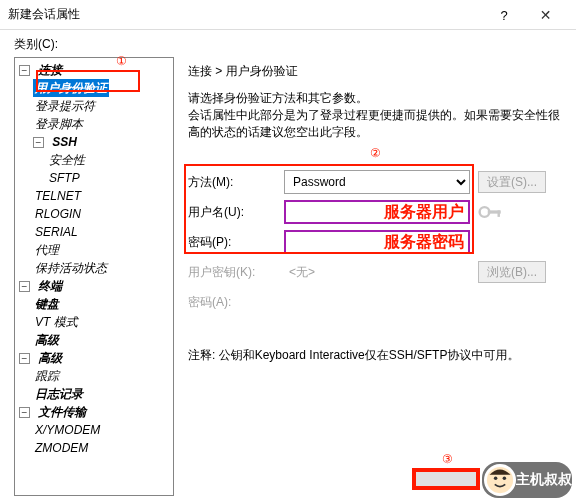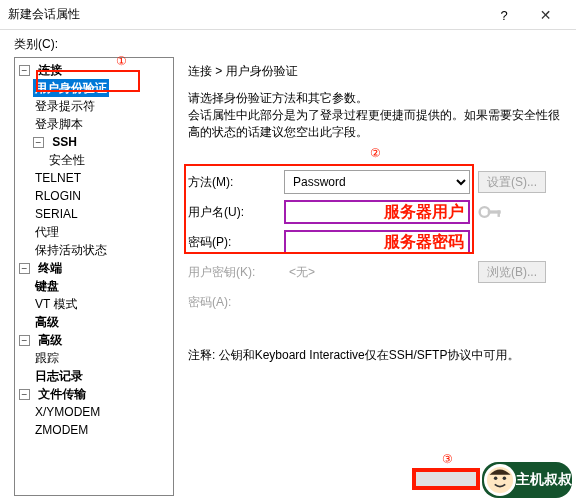--- a/index.html
+++ b/index.html
@@ -57,21 +57,21 @@
     width: 11px; height: 11px;
     border: 1px solid #888;
     text-align: center;
     line-height: 9px;
     font-size: 10px;
     margin-right: 3px;
     vertical-align: 0px;
     color: #333;
     cursor: pointer;
   }
-  .node-label { padding: 0 2px; display: inline-block; }
+  .node-label { padding: 0 2px; display: inline-block; font-style: italic; }
   .node-sel {
     background: #0078d7;
     color: #fff;
   }
   .bold { font-weight: 700; }
   .red-box-1 {
     position: absolute;
     border: 2px solid #ff1a00;
     pointer-events: none;
   }
@@ -157,21 +157,21 @@
     border: 4px solid #ff1a00;
     background: #e1e1e1;
     cursor: pointer;
   }
   .logo {
     position: absolute;
     right: 4px;
     bottom: 2px;
     width: 90px;
     height: 36px;
-    background: #14532d;
+    background: #737373;
     border-radius: 16px;
     display: flex;
     align-items: center;
     color: #fff;
     font-size: 14px;
     font-weight: 700;
     padding-left: 34px;
   }
   .logo .face {
     position: absolute;
@@ -216,20 +216,21 @@
           <span class="node-label bold">连接</span>
           <ul>
             <li><span class="node-label node-sel bold">用户身份验证</span></li>
             <li><span class="node-label">登录提示符</span></li>
             <li><span class="node-label">登录脚本</span></li>
             <li>
               <span class="toggle">−</span>
               <span class="node-label bold">SSH</span>
               <ul>
                 <li><span class="node-label">安全性</span></li>
+                <li><span class="node-label">SFTP</span></li>
               </ul>
             </li>
             <li><span class="node-label">TELNET</span></li>
             <li><span class="node-label">RLOGIN</span></li>
             <li><span class="node-label">SERIAL</span></li>
             <li><span class="node-label">代理</span></li>
             <li><span class="node-label">保持活动状态</span></li>
           </ul>
         </li>
         <li>

